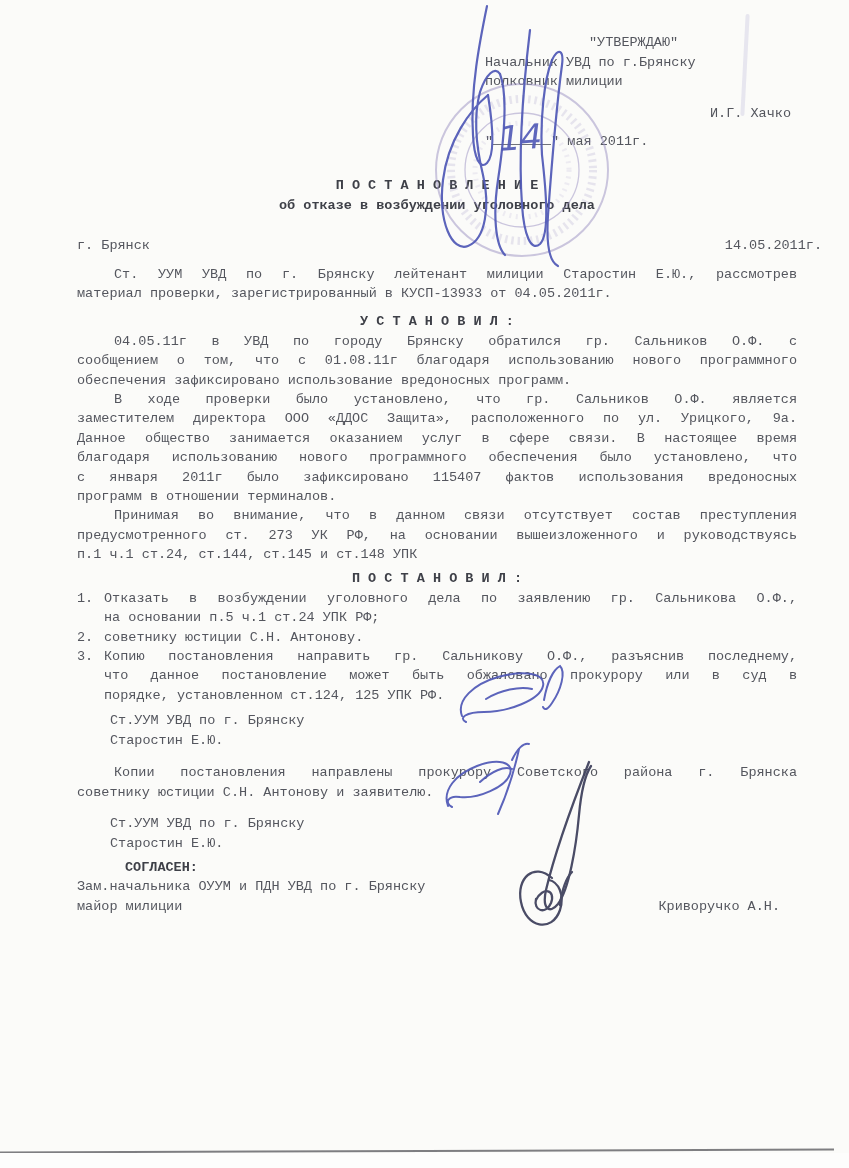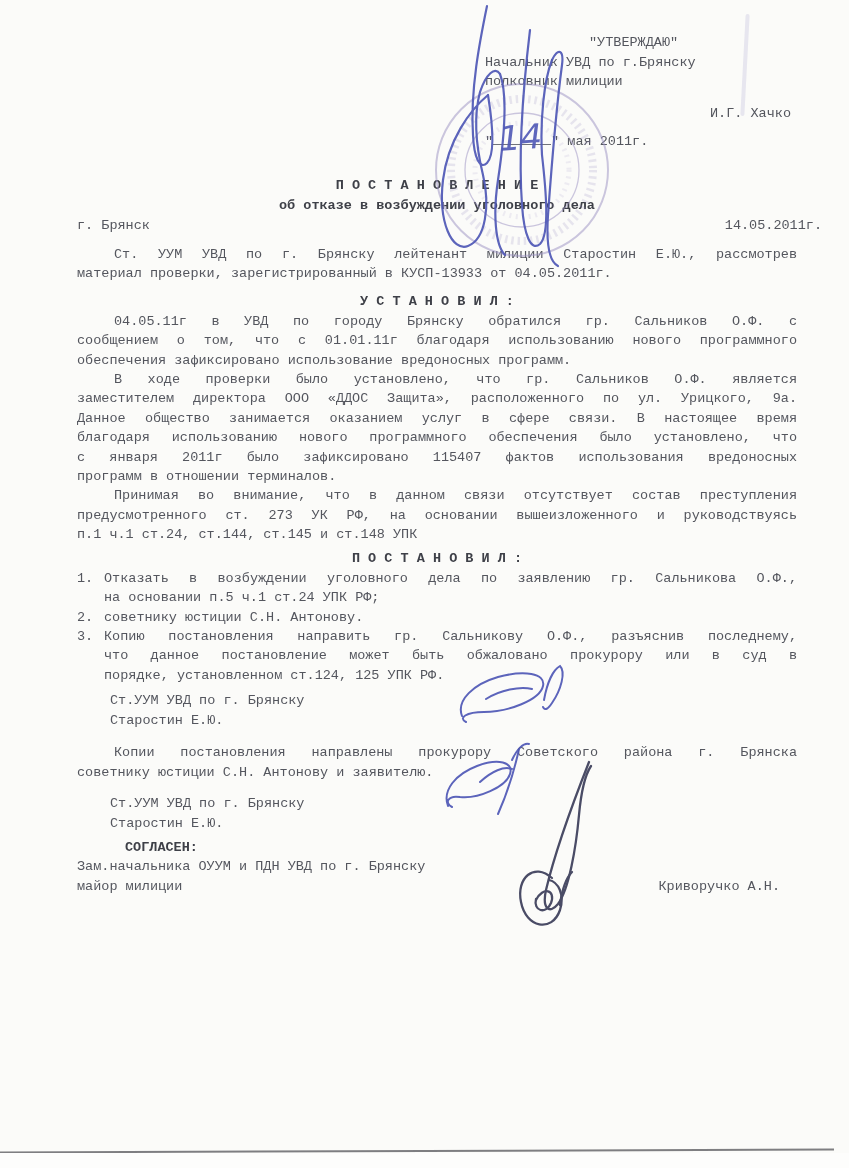--- a/index.html
+++ b/index.html
@@ -17,21 +17,21 @@
   .approval { position:absolute; left:485px; top:33px; width:322px; line-height:19.5px; }
   .a-title { padding-left:104px; }
   .a-name  { text-align:right; padding-right:16px; margin-top:12px; }
   .a-date  { margin-top:9px; }
   .blank   { display:inline-block; width:58px; height:12px; border-bottom:1px solid #70727a; }
   
   .content { position:absolute; left:77px; top:176px; width:720px; }
   .title, .subtitle, .heading {
     text-align:center; font-weight:bold; color:#3e4048; line-height:20px;
   }
-  .meta { display:flex; justify-content:space-between; line-height:20px; margin-right:-25px; }
+  .meta { display:flex; justify-content:space-between; line-height:20px; margin-right:-25px;margin-top:20px; }
   .tline { line-height:19.4px; text-align:justify; }
   .tline.just { text-align-last:justify; }
   .tline.ind  { text-indent:37px; }
   .para { margin:0; }
   .intro { margin-top:9px; }
   .h-ust  { margin-top:8px; }
   .h-post { margin-top:4px; }
   .numlist .item { display:flex; }
   .numlist .num  { flex:none; width:27px; line-height:19.4px; }
   .numlist .ibody{ flex:1; }
@@ -74,21 +74,21 @@
 
     <div class="para intro ind">
         <div class="tline just ind">Ст. УУМ УВД по г. Брянску лейтенант милиции Старостин Е.Ю., рассмотрев</div>
         <div class="tline">материал проверки, зарегистрированный в КУСП-13933 от 04.05.2011г.</div>
       </div>
 
     <div class="heading h-ust">У С Т А Н О В И Л :</div>
     <div>
         <div class="para">
           <div class="tline just ind">04.05.11г в УВД по городу Брянску обратился гр. Сальников О.Ф. с</div>
-          <div class="tline just">сообщением о том, что с 01.01.11г благодаря использованию нового программного</div>
+          <div class="tline just">сообщением о том, что с 01.08.11г благодаря использованию нового программного</div>
           <div class="tline">обеспечения зафиксировано использование вредоносных программ.</div>
         </div>
         <div class="para">
           <div class="tline just ind">В ходе проверки было установлено, что гр. Сальников О.Ф. является</div>
           <div class="tline just">заместителем директора ООО «ДДОС Защита», расположенного по ул. Урицкого, 9а.</div>
           <div class="tline just">Данное общество занимается оказанием услуг в сфере связи. В настоящее время</div>
           <div class="tline just">благодаря использованию нового программного обеспечения было установлено, что</div>
           <div class="tline just">с января 2011г было зафиксировано 115407 фактов использования вредоносных</div>
           <div class="tline">программ в отношении терминалов.</div>
         </div>

